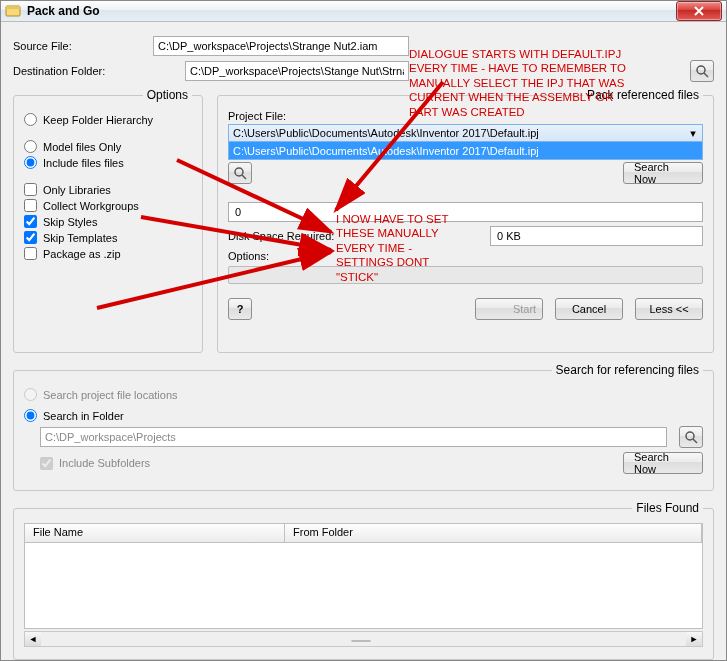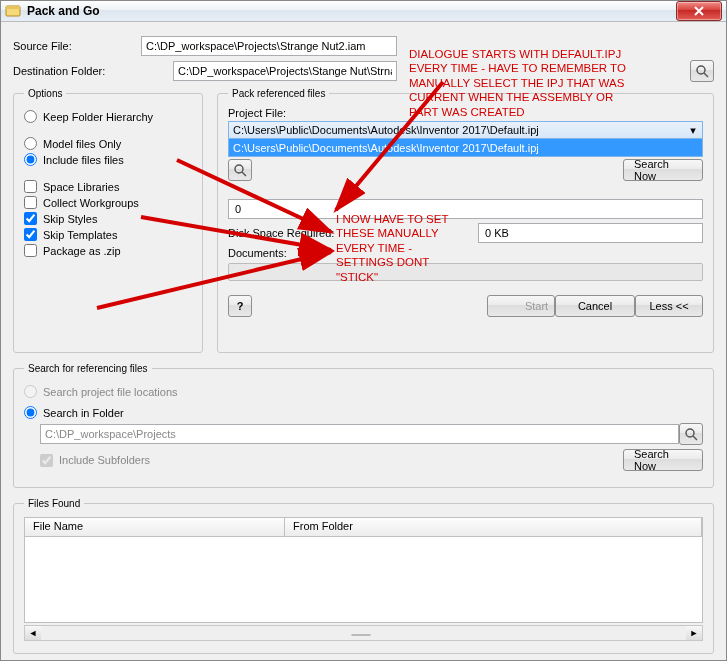--- a/index.html
+++ b/index.html
@@ -6,22 +6,22 @@
   body { margin:0; font-family:"Segoe UI",Tahoma,sans-serif; font-size:11px; color:#000; background:#ece9d8; }
   .win { width:727px; height:661px; background:#f0f0f0; border:1px solid #888; box-shadow:0 0 10px rgba(0,0,0,0.3); position:relative; display:flex; flex-direction:column; }
   .titlebar { height:28px; border-bottom:1px solid #bbb; display:flex; align-items:center; padding:0 4px;
     background:linear-gradient(#fdfefe,#eef2f6 45%,#dde6ef 46%,#e7eef6);font-weight:bold; }
   .titlebar .icon { width:16px; height:16px; margin-right:6px; display:inline-flex; align-items:center; justify-content:center; }
   .titlebar .ttl { flex:1; font-size:12px; }
   .closebtn { width:46px; height:20px; border-radius:3px; border:1px solid #8b2a2a;
     background:linear-gradient(#f08e8b,#d9403b 45%,#c52a25 46%,#e35b56); color:#fff; display:flex; align-items:center; justify-content:center; font-weight:bold; font-size:12px; box-shadow:inset 0 0 0 1px rgba(255,255,255,0.4); }
   .body { flex:1; padding:10px 12px; position:relative; }
   fieldset { border:1px solid #c8c8c8; border-radius:3px; padding:8px 10px 12px 10px; margin:0; background:#f0f0f0; }
-  legend { font-size:10px; padding:0 4px; }
-  .row { display:flex; align-items:center; margin:4px 0; gap:0; }
+  legend { font-size:12px; padding:0 4px;text-align:right; }
+  .row { display:flex; align-items:center; margin:4px 0; gap:12px; }
   .lbl { display:inline-block; }
   input[type=text] { height:20px; border:1px solid #abadb3; padding:1px 4px; font-family:inherit; font-size:11px; background:#fff; }
   .btn { height:22px; border:1px solid #8e8f8f; border-radius:3px; padding:0 10px; font-family:Liberation Sans, sans-serif; font-size:11px;
     background:linear-gradient(#f7f7f7,#ebebeb 45%,#dddddd 46%,#e9e9e9); display:inline-flex; align-items:center; justify-content:center; cursor:default; }
   .btn.disabled { color:#9a9a9a;padding-left:41px; }
   .iconbtn { width:24px; height:22px; border:1px solid #8e8f8f; border-radius:3px;
     background:linear-gradient(#f7f7f7,#ebebeb 45%,#dddddd 46%,#e9e9e9); display:inline-flex; align-items:center; justify-content:center; }
   .opt-area { display:flex; gap:14px; margin-top:6px; }
   .options { width:190px; }
   .options fieldset { height:265px; }
@@ -93,21 +93,21 @@
               <input type="radio" name="mf" style="">
               <span>Model files Only</span>
             </label>
           <label class="radio">
               <input type="radio" name="mf" checked="" style="">
               <span>Include files files</span>
             </label>
           <div style="height:8px"></div>
           <label class="chk">
               <input type="checkbox" style="">
-              <span>Space Libraries</span>
+              <span>Only Libraries</span>
             </label>
           <label class="chk">
               <input type="checkbox" style="">
               <span>Collect Workgroups</span>
             </label>
           <label class="chk">
               <input type="checkbox" checked="" style="">
               <span>Skip Styles</span>
             </label>
           <label class="chk">
@@ -144,28 +144,28 @@
           </div>
           <div style="height:10px"></div>
           <div class="row">
             <div class="infbox" style="flex:1">0</div>
           </div>
           <div class="row">
             <span class="lbl" style="width:250px">Disk Space Required:</span>
             <div class="infbox" style="flex:1">0 KB</div>
           </div>
           <div class="row">
-            <span class="lbl" style="width:60px">Documents:</span>
+            <span class="lbl" style="width:60px">Options:</span>
           </div>
           <div class="progbar"></div>
           <div class="row" style="margin-top:14px">
             <span class="iconbtn" style="font-weight:bold">?</span>
             <span style="flex:1"></span>
             <span class="btn disabled" style="width:68px">Start</span>
-            <span class="btn" style="width:80px">Cancel</span>
+            <span class="btn" style="width:68px">Cancel</span>
             <span class="btn" style="width:68px">Less &lt;&lt;</span>
           </div>
         </fieldset>
       </div>
     </div>
 
     <fieldset style="margin-top:10px">
       <legend>Search for referencing files</legend>
       <label class="radio" style="color:#888">
           <input type="radio" name="sf" disabled="" style="">

